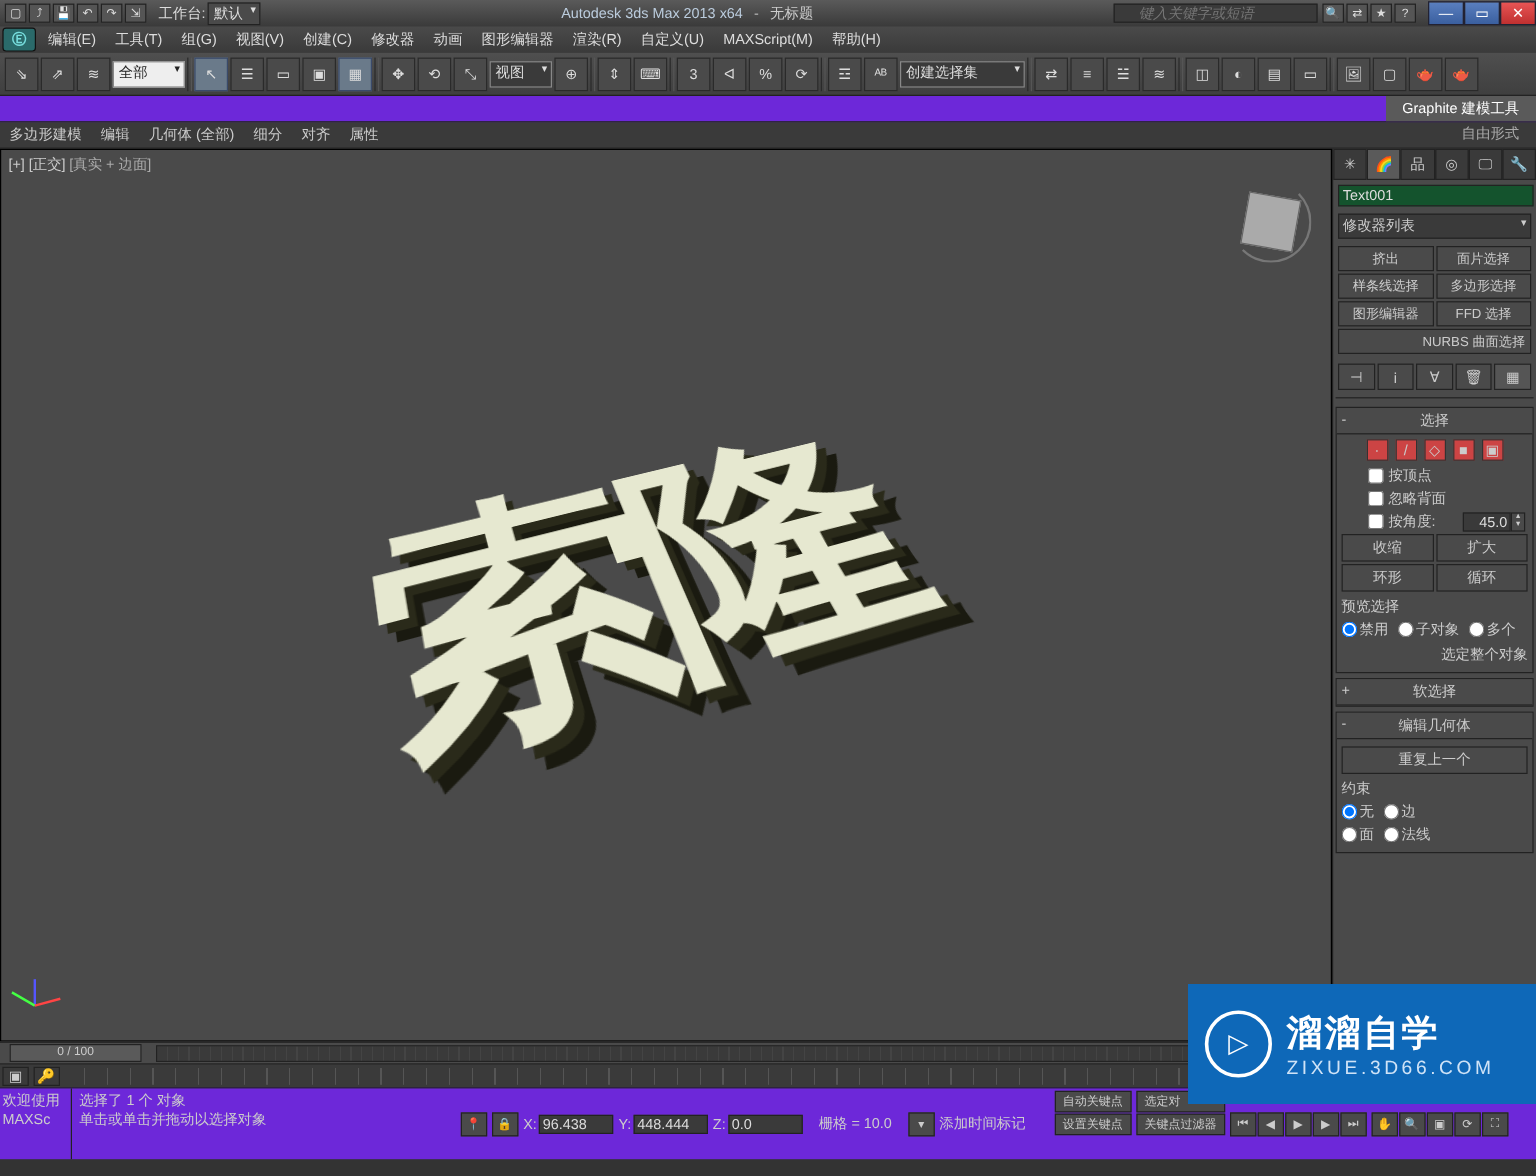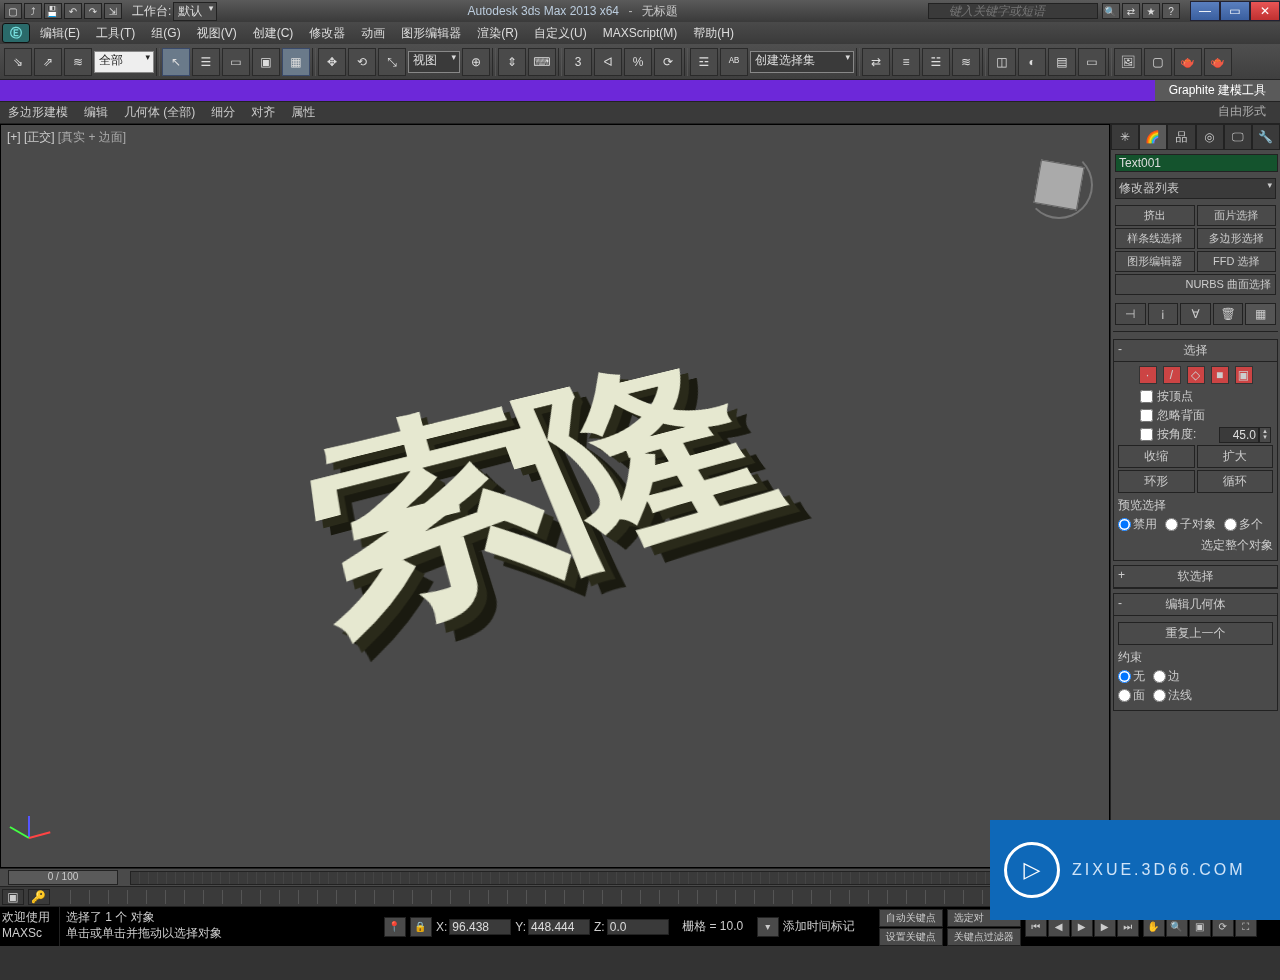--- a/index.html
+++ b/index.html
@@ -107,21 +107,21 @@
 
 
 .timeline { height: 18px; background: #4a4a4a; border-top: 1px solid #222; position: relative; display: flex; align-items: center; }
 .timeline .slider { position: absolute; left: 8px; top: 1px; width: 110px; height: 15px; background: #5a5a5a; border: 1px solid #222; text-align: center; font-size: 10px; }
 .timeline .tick-area { margin-left: 130px; flex: 1; height: 14px; background: repeating-linear-gradient(90deg,#3a3a3a 0,#3a3a3a 8px,#444 8px,#444 9px); border: 1px solid #222; }
 .trackbar { height: 20px; background: #3a3a3a; border-top: 1px solid #222; display: flex; align-items: center; }
 .trackbar .tb-ico { width: 22px; height: 16px; border: 1px solid #222; margin: 0 2px; display:flex;align-items:center;justify-content:center; }
 .trackbar .ruler { flex: 1; height: 14px; background: repeating-linear-gradient(90deg,#3a3a3a 0,#3a3a3a 18px,#555 18px,#555 19px); }
 
 
-.status { height: 40px; background: #000000; border-top: 1px solid #222; display: flex; }
+.status { height: 60px; background: #6d28d9; border-top: 1px solid #222; display: flex; }
 .status .msx { width: 60px; border-right: 1px solid #222; padding: 2px; font-size: 10px; }
 .status .msgs { width: 320px; padding: 2px 6px; font-size: 11px; }
 .status .msgs div { line-height: 16px; white-space: nowrap; overflow: hidden; }
 .status .center-tools { display: flex; align-items: center; gap: 4px; padding: 0 4px; }
 .status .coord { display: flex; align-items: center; gap: 2px; }
 .status .coord .lbl { }
 .status .coord input { width: 62px; background: #3a3a3a; border: 1px solid #222; color: #ddd; padding: 0 2px; height: 16px; }
 .status .sbtn { width: 22px; height: 20px; background: #4a4a4a; border: 1px solid #222; display:flex;align-items:center;justify-content:center;font-size:10px; }
 .status .anim { display: flex; flex-direction: column; gap: 1px; padding: 2px; }
 .status .anim .ab { background: #4a4a4a; border: 1px solid #222; padding: 1px 6px; font-size: 10px; }
@@ -442,15 +442,16 @@
     <div class="sbtn">🔍</div>
     <div class="sbtn">▣</div>
     <div class="sbtn">⟳</div>
     <div class="sbtn">⛶</div>
   </div>
 </div>
 
 <div class="watermark">
   <div class="wm-ico">▷</div>
   <div class="wm-txt">
+    <div class="cn">溜溜自学</div>
     <div class="en">ZIXUE.3D66.COM</div>
   </div>
 </div>
 
 </body></html>

